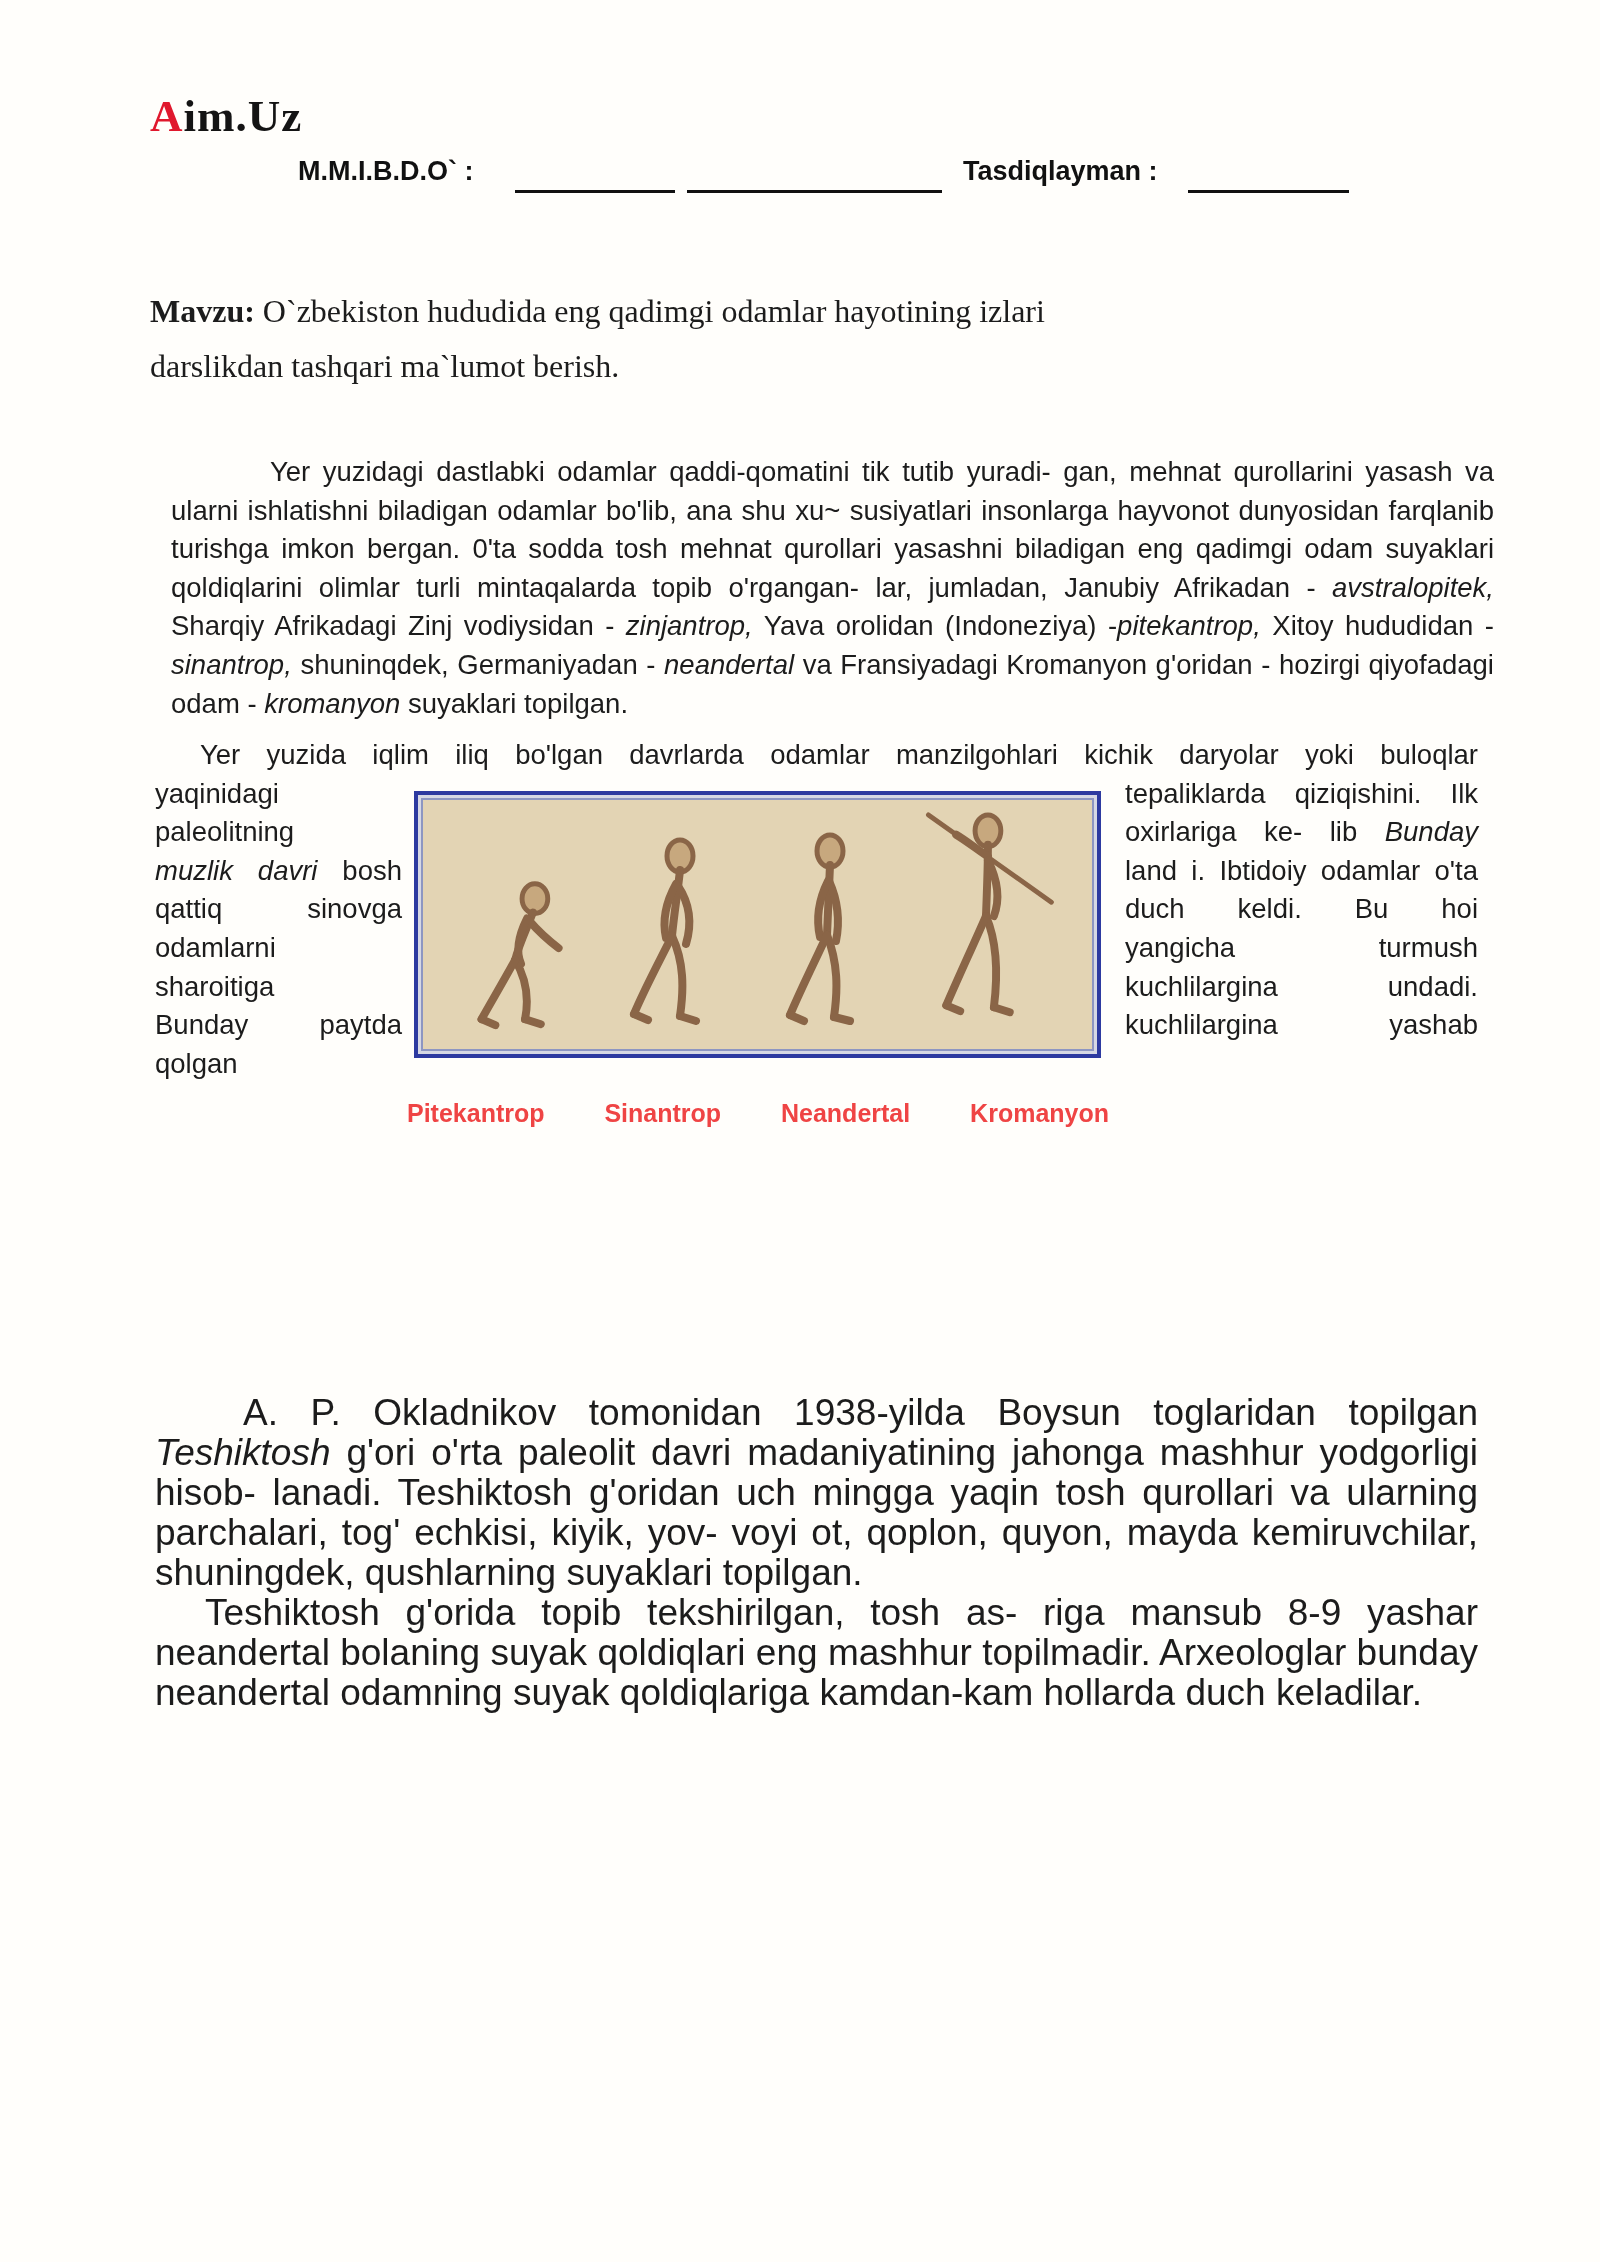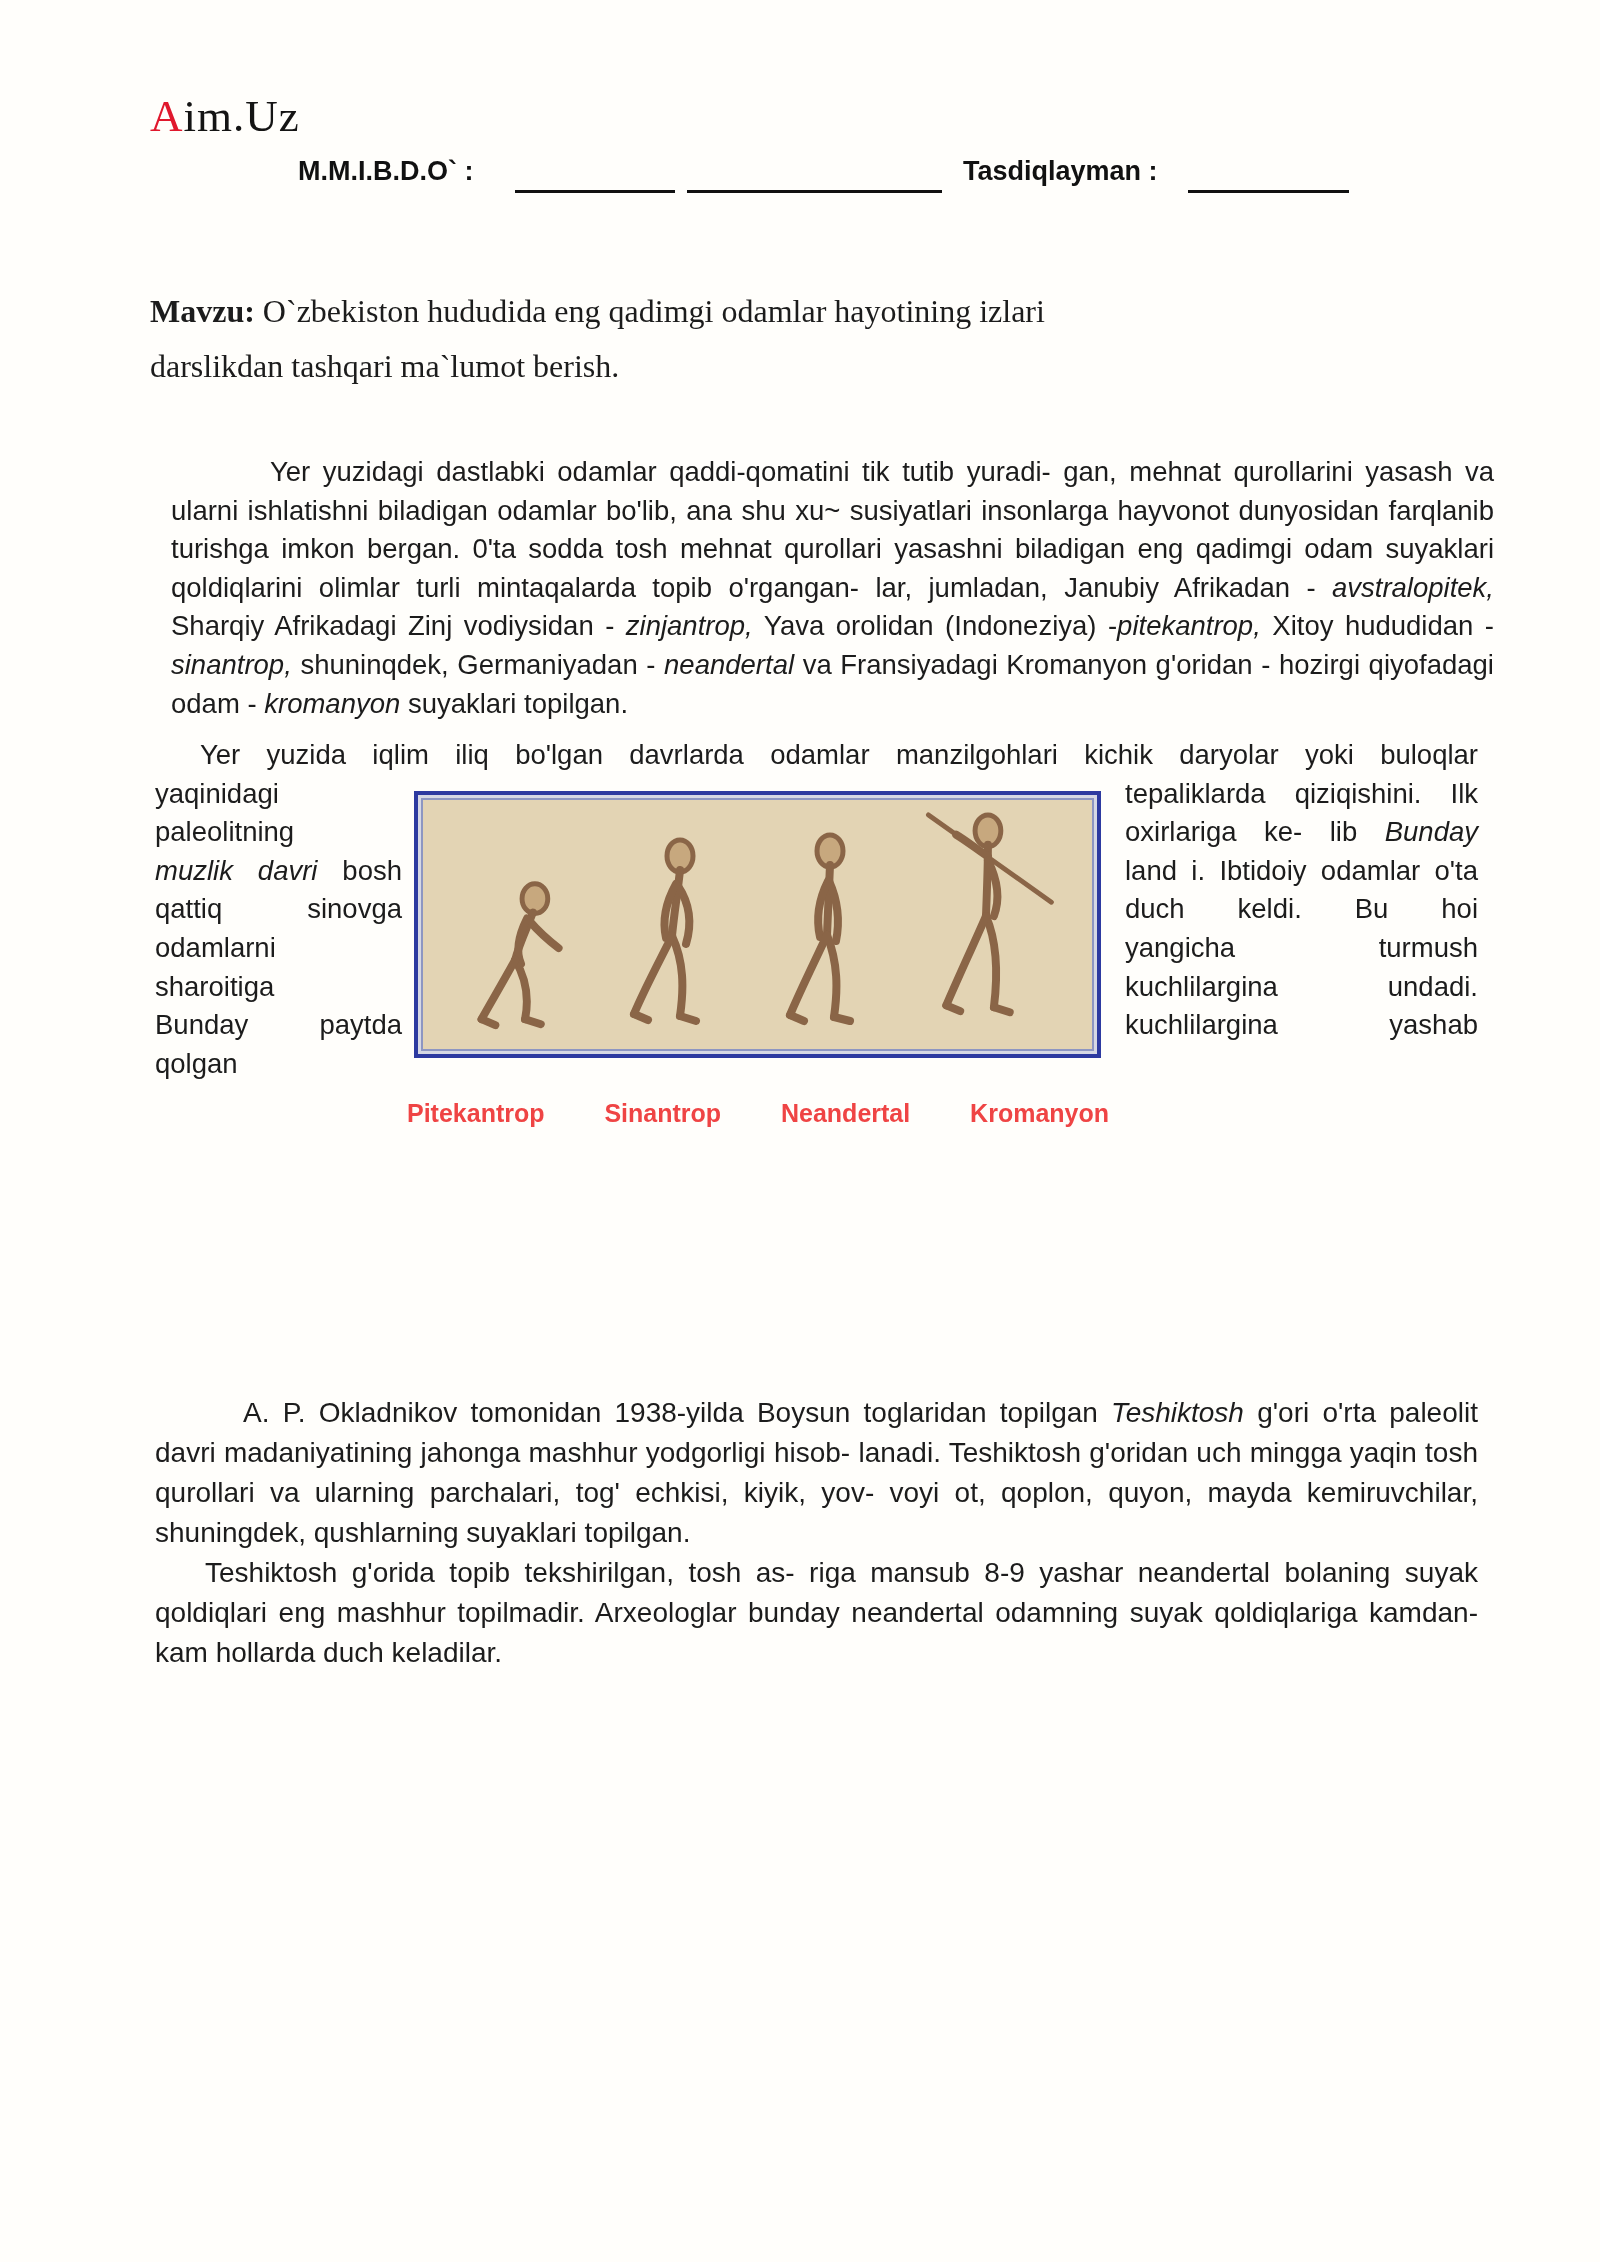--- a/index.html
+++ b/index.html
@@ -1,21 +1,21 @@
 <!DOCTYPE html>
 <html><head>
 <meta charset="utf-8">
 <style>
   html,body{margin:0;padding:0;background:#e9e9e9;}
   .page{position:relative;width:1600px;height:2262px;margin:0 auto;background:#fffefb;
         font-family:"Liberation Sans",sans-serif;color:#1c1c1c;overflow:hidden;}
 
   
   .logo{position:absolute;left:150px;top:90px;font-family:"Liberation Serif",serif;
-        font-size:45px;color:#141414;letter-spacing:1px;}
+        font-size:45px;color:#141414;letter-spacing:1px;font-weight:bold;}
   .logo .accent{color:#e0182d;}
 
   
   .admin{position:absolute;left:0;top:150px;width:1416px;height:52px;
          font-weight:bold;font-size:27px;color:#111;}
   .admin .albl{position:absolute;top:6px;}
   .admin .lbl1{left:298px;}
   .admin .lbl2{left:963px;}
   .blank{position:absolute;top:4px;height:36px;border-bottom:3px solid #111;}
   .b1{left:515px;width:160px;}
@@ -54,21 +54,21 @@
         justify-content:space-between;padding:0 30px 12px 34px;}
   .fig{display:block;}
   .fig path,.fig line{fill:none;stroke:#8a6547;stroke-width:8;
         stroke-linecap:round;stroke-linejoin:round;}
   .fig .head{fill:#c7a87e;stroke:#8a6547;stroke-width:5;}
   .fig .spear{stroke-width:5;}
   .labelrow{display:flex;justify-content:space-between;width:702px;margin-left:252px;
         margin-top:16px;font-weight:bold;font-size:25px;color:#ef4444;line-height:28px;}
 
   
-  .para34{position:absolute;left:155px;top:1393px;width:1323px;font-size:28px;
+  .para34{position:absolute;left:155px;top:1393px;width:1323px;font-size:37px;
         line-height:40px;text-align:justify;}
   .para3{text-indent:88px;margin:0;}
   .para4{text-indent:50px;margin:0;}
 </style>
 </head>
 <body>
 
 <div class="page">
 
   <div class="logo"><span class="accent">A</span><span>im.Uz</span></div>

